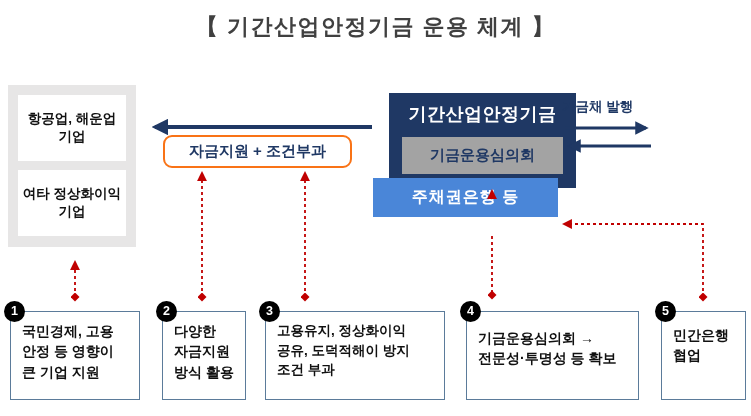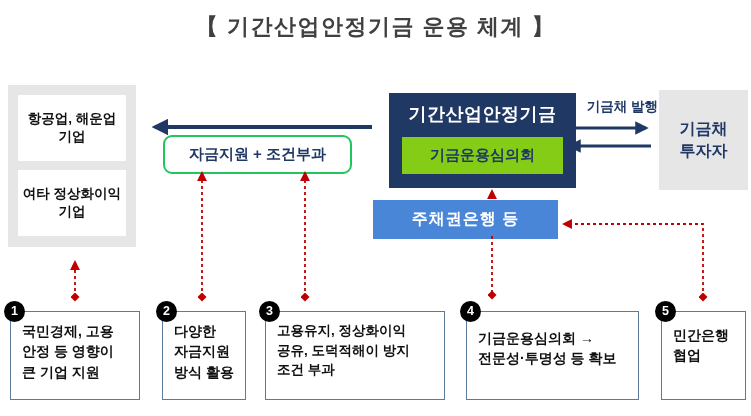--- a/index.html
+++ b/index.html
@@ -12,46 +12,46 @@
 
   
   .left-panel { position:absolute; left:8px; top:85px; width:128px; height:162px; background:#E7E6E6; }
   .white-box { position:absolute; left:10px; width:108px; height:66px; background:#fff;
                display:flex; align-items:center; justify-content:center; text-align:center;
                font-size:13.5px; font-weight:bold; color:#111; white-space:pre-line; line-height:1.35; }
   .white-box.b1 { top:10px; }
   .white-box.b2 { top:85px; }
 
   
-  .support-label { position:absolute; left:163px; top:135px; width:189px; height:39px;
-                   border:2px solid #22c55e; border-radius:9px; background:#fff;
+  .support-label { position:absolute; left:163px; top:135px; width:189px; height:33px;
+                   border:2px solid #f97316; border-radius:9px; background:#fff;
                    display:flex; align-items:center; justify-content:center;
                    color:#1F3864; font-size:15px; font-weight:bold; }
 
   
   .fund-box { position:absolute; left:373px; top:93px; width:187px; height:95px; background:#1F3864;margin-left:16px; }
   .fund-title { position:absolute; top:9px; left:0; width:100%; text-align:center;
                 color:#fff; font-size:18px; font-weight:bold; letter-spacing:0.5px; }
-  .committee-box { position:absolute; left:13px; top:44px; width:161px; height:37px; background:#84cc16;
+  .committee-box { position:absolute; left:13px; top:44px; width:161px; height:37px; background:#a3a3a3;
                    display:flex; align-items:center; justify-content:center;
                    color:#1F3864; font-size:15px; font-weight:bold; }
 
   
-  .bond-label { position:absolute; width:96px; text-align:right; color:#1F3864;
+  .bond-label { position:absolute; width:96px; text-align:left; color:#1F3864;
                 font-size:13.5px; font-weight:bold; }
   .bond-issue { left:562px; top:98px; }
   .bond-raise { left:562px; top:152px; }
 
   
   .investor-box { position:absolute; left:659px; top:90px; width:89px; height:100px; background:#E7E6E6;
                   display:flex; align-items:center; justify-content:center; text-align:center;
                   color:#1F3864; font-size:16px; font-weight:bold; white-space:pre-line; line-height:1.35; }
 
   
-  .creditor-box { position:absolute; left:373px; top:200px; width:185px; height:39px; background:#4A86D8;
+  .creditor-box { position:absolute; left:373px; top:178px; width:185px; height:39px; background:#4A86D8;
                   display:flex; align-items:center; justify-content:center;
                   color:#fff; font-size:16px; font-weight:bold; letter-spacing:1px; }
 
   
   .note { position:absolute; top:311px; height:89px; background:#fff;
           border:1.5px solid #5B7B9A; padding:9px 6px 6px 11px;
           font-size:14px; font-weight:bold; color:#111;
           white-space:pre-line; line-height:1.45; }
   .note .badge { position:absolute; top:-11px; left:-7px; width:21px; height:21px;
                  background:#000; color:#fff; border-radius:50%;
@@ -81,22 +81,20 @@
 
   <div class="support-label">자금지원 + 조건부과</div>
 
   <div class="fund-box">
     <div class="fund-title">기간산업안정기금</div>
     <div class="committee-box">기금운용심의회</div>
   </div>
 
   <div class="bond-label bond-issue">기금채 발행</div>
 
-  <div class="investor-box">기금채
-투자자</div>
 
   <div class="creditor-box">주채권은행 등</div>
 
   <div class="note note1"><span class="badge">1</span>국민경제, 고용
 안정 등 영향이
 큰 기업 지원</div>
   <div class="note note2"><span class="badge">2</span>다양한
 자금지원
 방식 활용</div>
   <div class="note note3"><span class="badge">3</span>고용유지, 정상화이익

